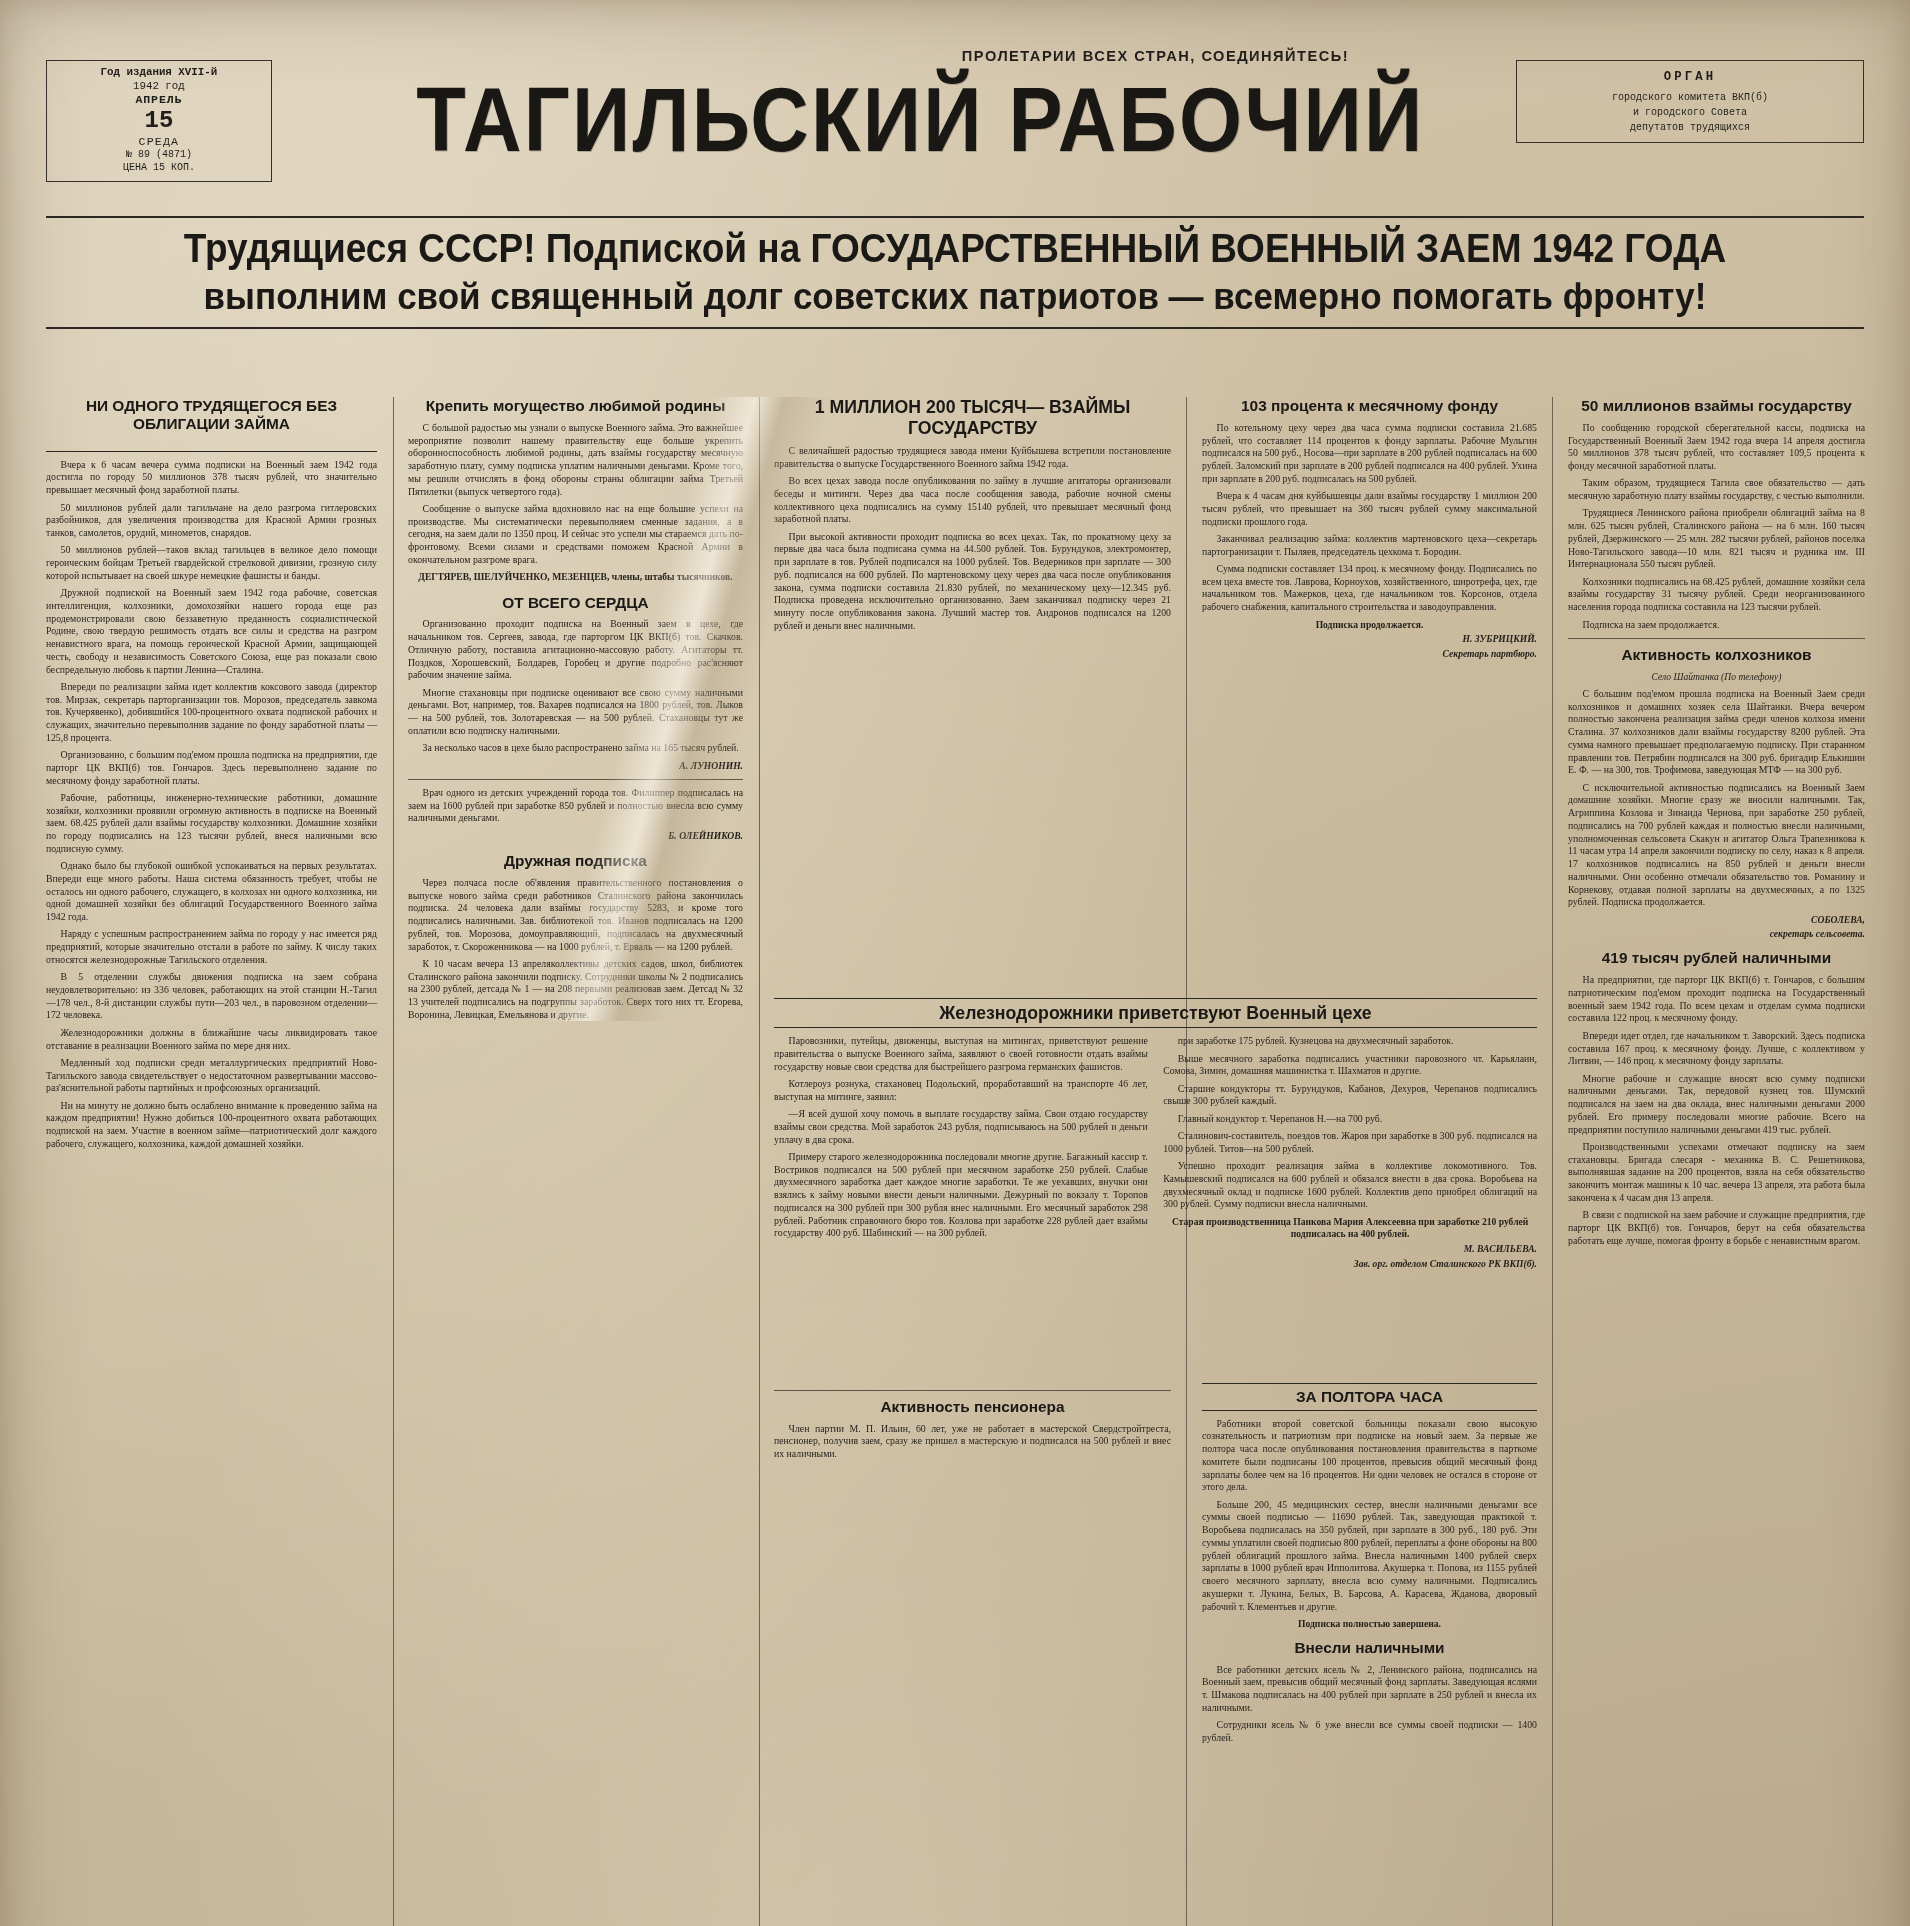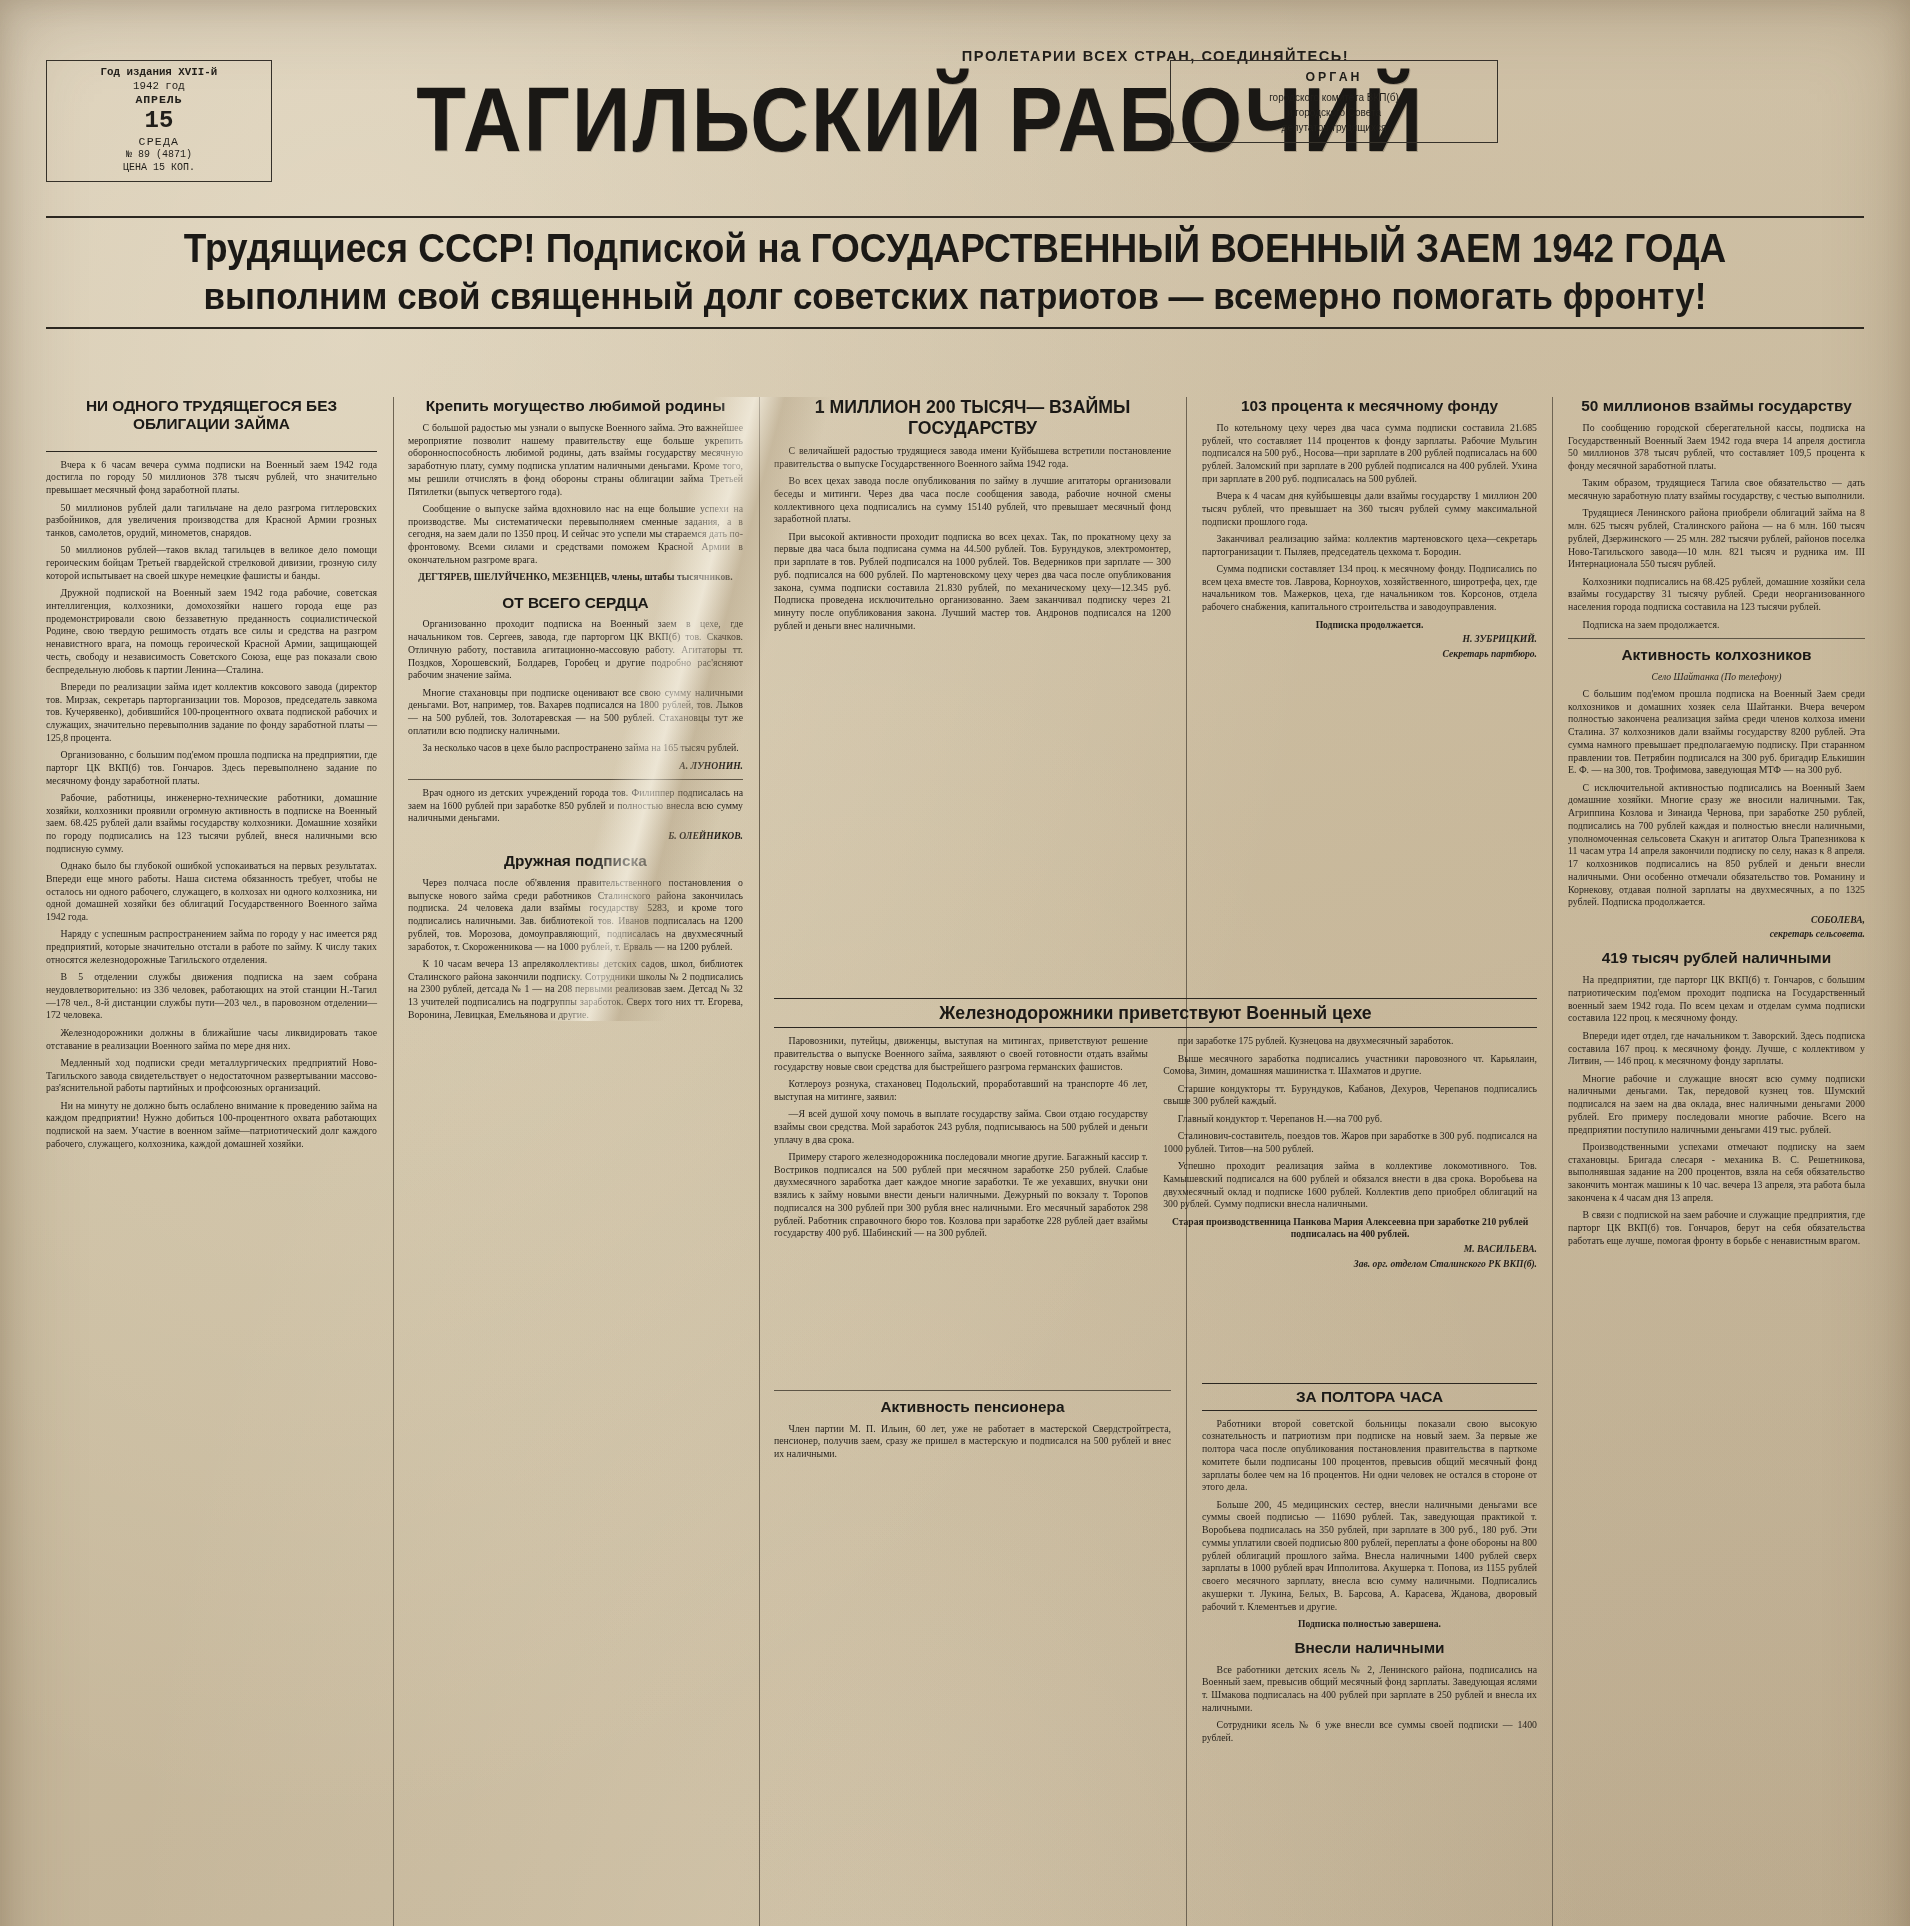--- a/index.html
+++ b/index.html
@@ -39,21 +39,21 @@
     position: absolute;
     inset: 0;
     color: #22201c;
   }
 
   
   .masthead {
     position: absolute;
     left: 46px;
     top: 37px;
-    width: 1452px;
+    width: 1818px;
     height: 162px;
   }
   .slogan-top {
     position: absolute;
     left: 763px;
     top: 10.8px;
     width: 693px;
     text-align: center;
     font-family: "Liberation Sans", sans-serif;
     font-weight: bold;
@@ -94,23 +94,23 @@
     color: #1a1815;
     transform: scaleY(1.12);
     text-shadow: 0.8px 0.8px 0 rgba(50,40,28,0.25);
   }
   .organ {
     position: absolute;
     right: 0;
     top: 23px;
     width: 316px;
     border: 1.2px solid #35312a;
-    padding: 7px 5px;
-    text-align: center;
-    font-family: Liberation Sans, sans-serif;
+    padding: 7px 15px;
+    text-align: center;
+    font-family: Liberation Mono, monospace;
     color: #201e1a;
     line-height: 1.5;
   }
   .organ .h { font-size: 12.3px; letter-spacing: 3.1px; font-weight: bold; margin-bottom: 3.9px;}
   .organ .r { font-size: 10px; }
 
   
   .banner {
     position: absolute;
     left: 46px;

